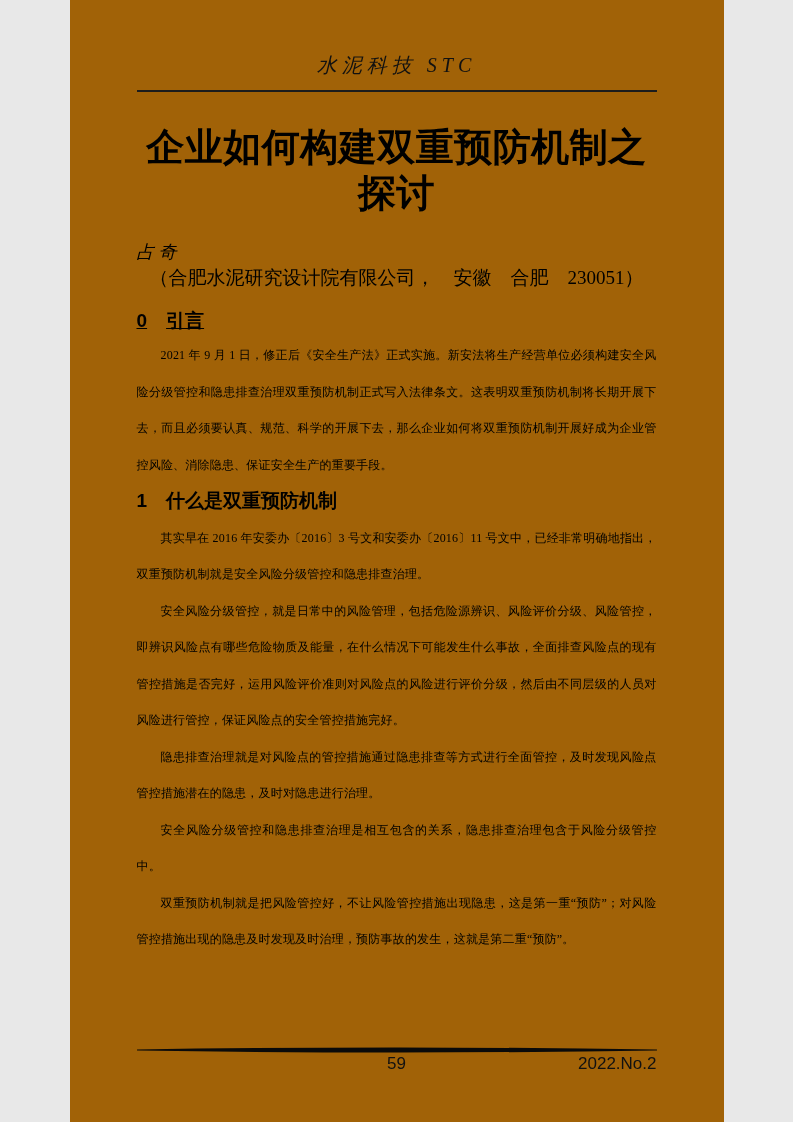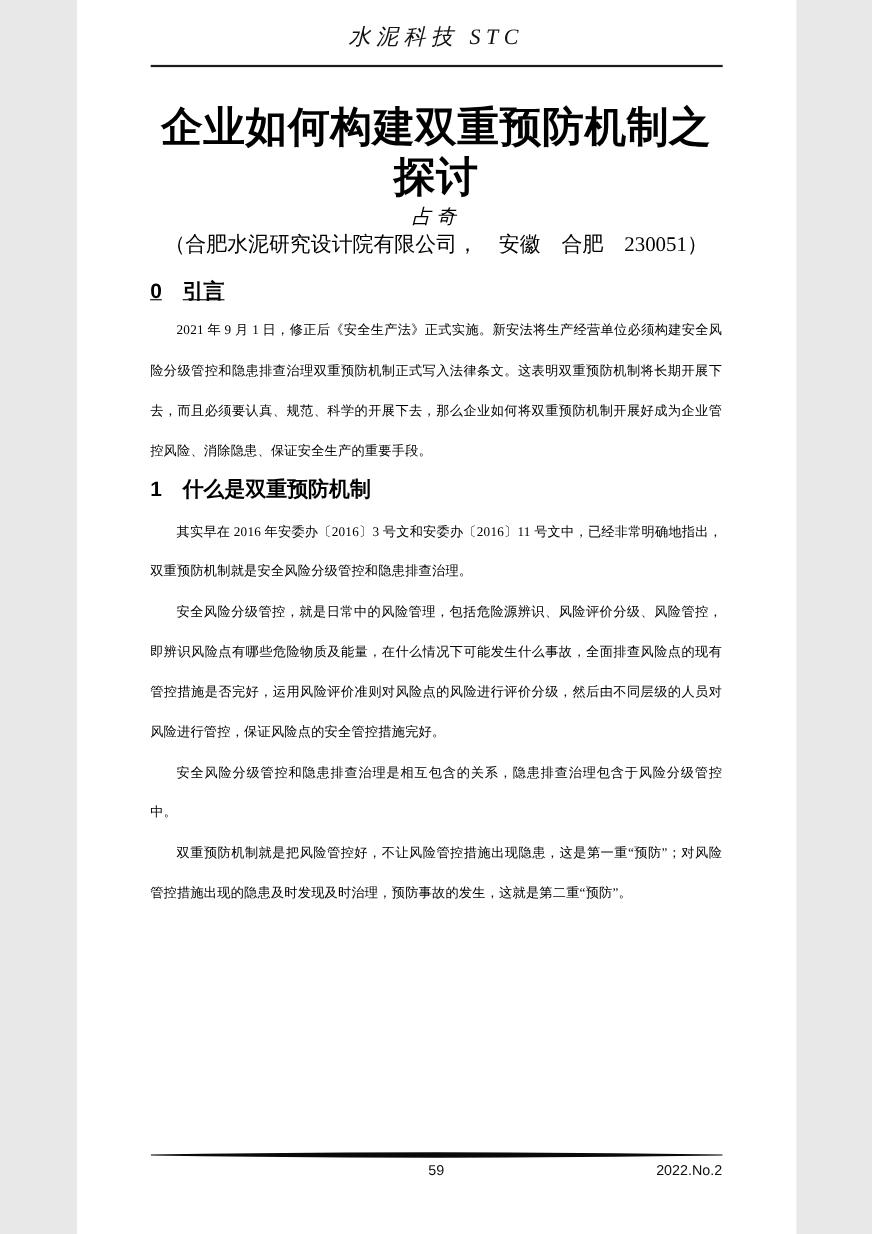--- a/index.html
+++ b/index.html
@@ -1,23 +1,23 @@
 <!DOCTYPE html>
 <html><head>
 <meta charset="utf-8">
 <style>
   html, body { margin: 0; padding: 0; background: #e8e8e8; }
   .page {
     position: relative;
     width: 654px;
     height: 1122px;
     margin: 0 auto;
-    background: #ffffff;
+    background: #a16207;
     box-sizing: border-box;
-    padding: 22px 67px 0 67px;
+    padding: 53px 67px 0 67px;
     color: #000;
     font-family: "Liberation Serif", "DejaVu Serif", serif;
     overflow: hidden;
   }
   
   .journal {
     text-align: center;
     font-size: 20px;
     line-height: 25px;
     font-style: italic;
@@ -33,21 +33,22 @@
   .article-title {
     margin: 32px 0 0 0;
     text-align: center;
     font-family: "Liberation Sans", "DejaVu Sans", sans-serif;
     font-weight: 600;
     font-size: 38px;
     line-height: 46px;
     letter-spacing: 0.5px;
   }
   .author {
-    text-align: center;
+    margin-top: 24px;
+    text-align: left;
     font-size: 18px;
     line-height: 24px;
     font-style: italic;
     letter-spacing: 4px;
   }
   .affiliation {
     text-align: center;
     font-size: 19px;
     line-height: 27px;
   }
@@ -75,21 +76,21 @@
     left: 67px;
     right: 67px;
     top: 1047px;
   }
   .footer-bar { display: block; width: 100%; height: 6px; }
   .footer-row {
     position: relative;
     margin-top: 3px;
     height: 16px;
     font-family: "Liberation Sans", "DejaVu Sans", sans-serif;
-    font-size: 13px;
+    font-size: 17px;
     line-height: 16px;
     color: #111;
   }
   .page-num {
     position: absolute;
     left: 0; right: 0;
     text-align: center;
   }
   .issue {
     position: absolute;
@@ -112,20 +113,21 @@
   <h2 class="sec-heading first">
     <span class="sec-num">0</span><span>引言</span>
   </h2>
   <p class="body-par">2021 年 9 月 1 日，修正后《安全生产法》正式实施。新安法将生产经营单位必须构建安全风险分级管控和隐患排查治理双重预防机制正式写入法律条文。这表明双重预防机制将长期开展下去，而且必须要认真、规范、科学的开展下去，那么企业如何将双重预防机制开展好成为企业管控风险、消除隐患、保证安全生产的重要手段。</p>
 
   <h2 class="sec-heading">
     <span class="sec-num">1</span><span>什么是双重预防机制</span>
   </h2>
   <p class="body-par">其实早在 2016 年安委办〔2016〕3 号文和安委办〔2016〕11 号文中，已经非常明确地指出，双重预防机制就是安全风险分级管控和隐患排查治理。</p>
   <p class="body-par">安全风险分级管控，就是日常中的风险管理，包括危险源辨识、风险评价分级、风险管控，即辨识风险点有哪些危险物质及能量，在什么情况下可能发生什么事故，全面排查风险点的现有管控措施是否完好，运用风险评价准则对风险点的风险进行评价分级，然后由不同层级的人员对风险进行管控，保证风险点的安全管控措施完好。</p>
+  <p class="body-par">隐患排查治理就是对风险点的管控措施通过隐患排查等方式进行全面管控，及时发现风险点管控措施潜在的隐患，及时对隐患进行治理。</p>
   <p class="body-par">安全风险分级管控和隐患排查治理是相互包含的关系，隐患排查治理包含于风险分级管控中。</p>
   <p class="body-par">双重预防机制就是把风险管控好，不让风险管控措施出现隐患，这是第一重“预防”；对风险管控措施出现的隐患及时发现及时治理，预防事故的发生，这就是第二重“预防”。</p>
 
   <div class="footer">
     <svg class="footer-bar" viewBox="0 0 658 6" preserveAspectRatio="none" aria-hidden="true">
       <path d="M0,2.5 Q329,-1.5 658,2.5 L658,3.5 Q329,7.5 0,3.5 Z" fill="#0a0a0a"></path>
     </svg>
     <div class="footer-row">
       <span class="page-num">59</span>
       <span class="issue">2022.No.2</span>

